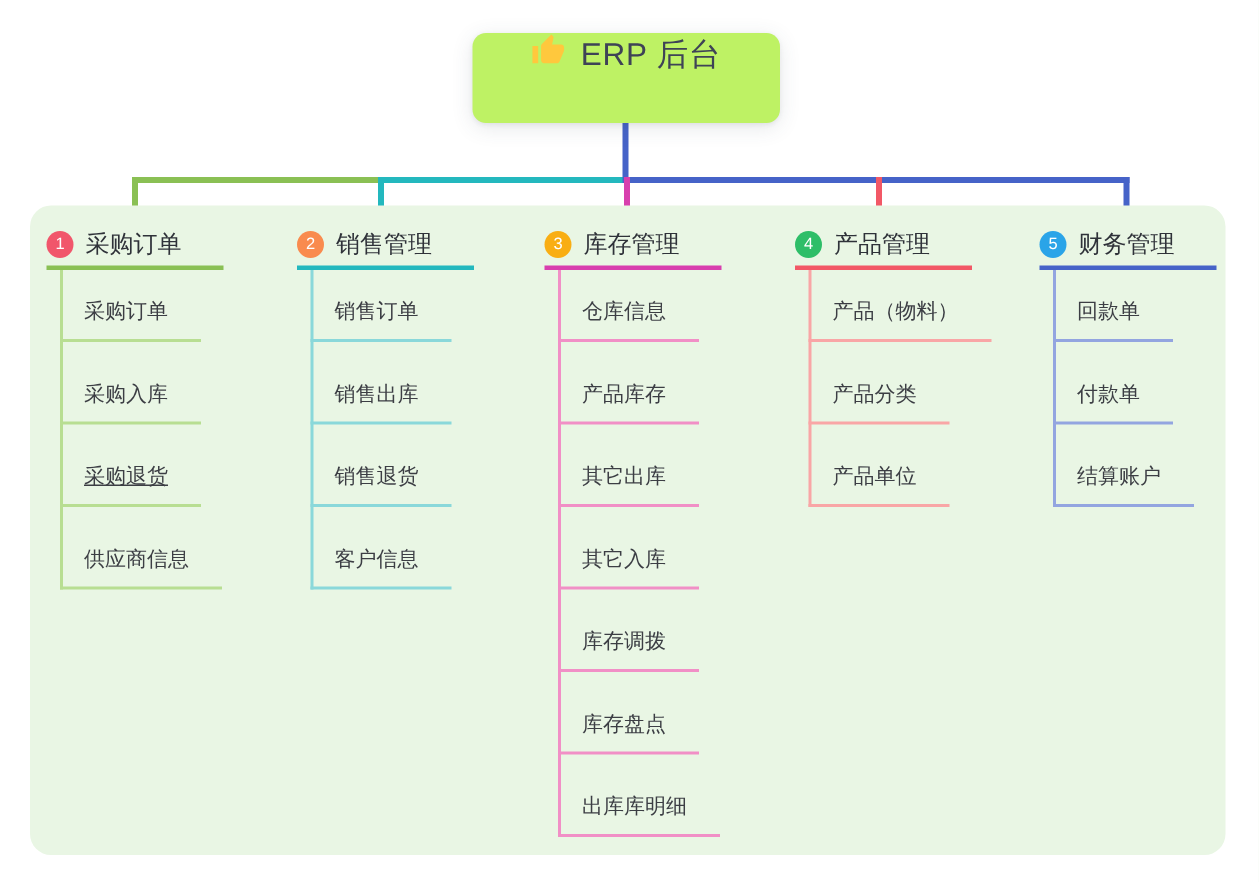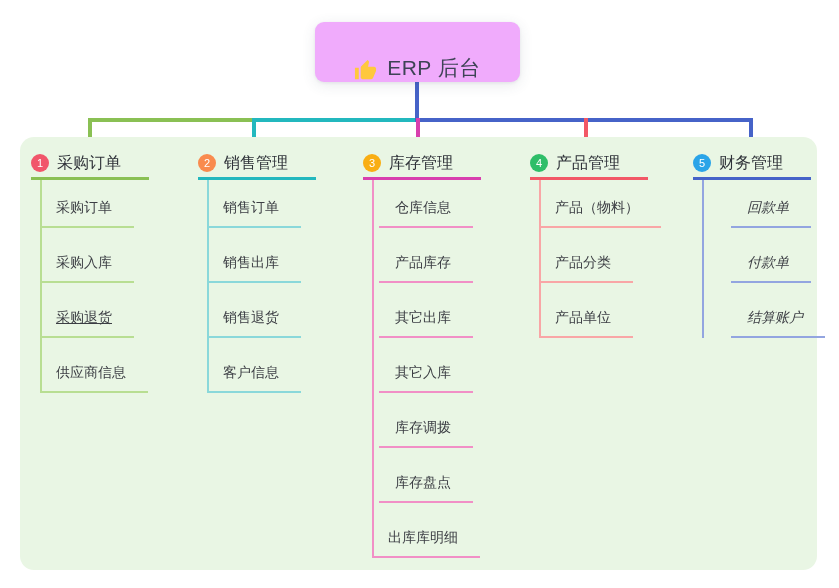--- a/index.html
+++ b/index.html
@@ -3,23 +3,23 @@
 <meta charset="utf-8">
 <style>
   html,body{margin:0;padding:0;background:#fff;}
   .canvas{
     position:relative;width:839px;height:588px;background:#ffffff;overflow:hidden;
     font-family:"Liberation Sans","DejaVu Sans",sans-serif;
   }
   
   .root-node{
     position:absolute;left:315px;top:22px;width:205px;height:60px;
-    background:#f0abfc;border-radius:9px;
+    background:#bef264;border-radius:9px;
     box-shadow:0 3px 14px rgba(60,70,90,.12), 0 1px 3px rgba(60,70,90,.08);
-    display:flex;align-items:flex-end;justify-content:center;gap:10px;
+    display:flex;align-items:flex-start;justify-content:center;gap:10px;
     font-size:21px;color:#3e4356;letter-spacing:.5px;
   }
   .root-node .icon{width:23px;height:23px;display:inline-block;}
   
   .panel{
     position:absolute;left:20px;top:137px;width:797px;height:433px;
     background:#e9f6e4;border-radius:14px;
   }
   
   .hline,.vline-conn{position:absolute;}
@@ -100,21 +100,21 @@
         </div>
         <div class="child-row">
           <span class="child-node" style="border-bottom-color: rgb(138, 216, 218);">客户信息</span>
         </div>
       </div>
       <div class="branch-header" style="left: 363px; border-bottom-color: rgb(216, 63, 174);">
         <span class="badge" style="background: rgb(249, 174, 19);">3</span>
         <span>库存管理</span>
       </div>
       <div class="branch-vline" style="left: 372px; top: 180px; height: 378px; background: rgb(241, 143, 198);"></div>
-      <div class="child-col" style="left: 372px; align-items: center;">
+      <div class="child-col" style="left: 372px;">
         <div class="child-row">
           <span class="child-node" style="border-bottom-color: rgb(241, 143, 198);">仓库信息</span>
         </div>
         <div class="child-row">
           <span class="child-node" style="border-bottom-color: rgb(241, 143, 198);">产品库存</span>
         </div>
         <div class="child-row">
           <span class="child-node" style="border-bottom-color: rgb(241, 143, 198);">其它出库</span>
         </div>
         <div class="child-row">
@@ -144,21 +144,21 @@
         </div>
         <div class="child-row">
           <span class="child-node" style="border-bottom-color: rgb(249, 166, 166);">产品单位</span>
         </div>
       </div>
       <div class="branch-header" style="left: 693px; border-bottom-color: rgb(70, 99, 200);">
         <span class="badge" style="background: rgb(42, 164, 232);">5</span>
         <span>财务管理</span>
       </div>
       <div class="branch-vline" style="left: 702px; top: 180px; height: 158px; background: rgb(147, 165, 224);"></div>
-      <div class="child-col" style="left: 731px; font-style: italic;">
+      <div class="child-col" style="left: 702px;">
         <div class="child-row">
           <span class="child-node" style="border-bottom-color: rgb(147, 165, 224);">回款单</span>
         </div>
         <div class="child-row">
           <span class="child-node" style="border-bottom-color: rgb(147, 165, 224);">付款单</span>
         </div>
         <div class="child-row">
           <span class="child-node" style="border-bottom-color: rgb(147, 165, 224);">结算账户</span>
         </div>
       </div>

